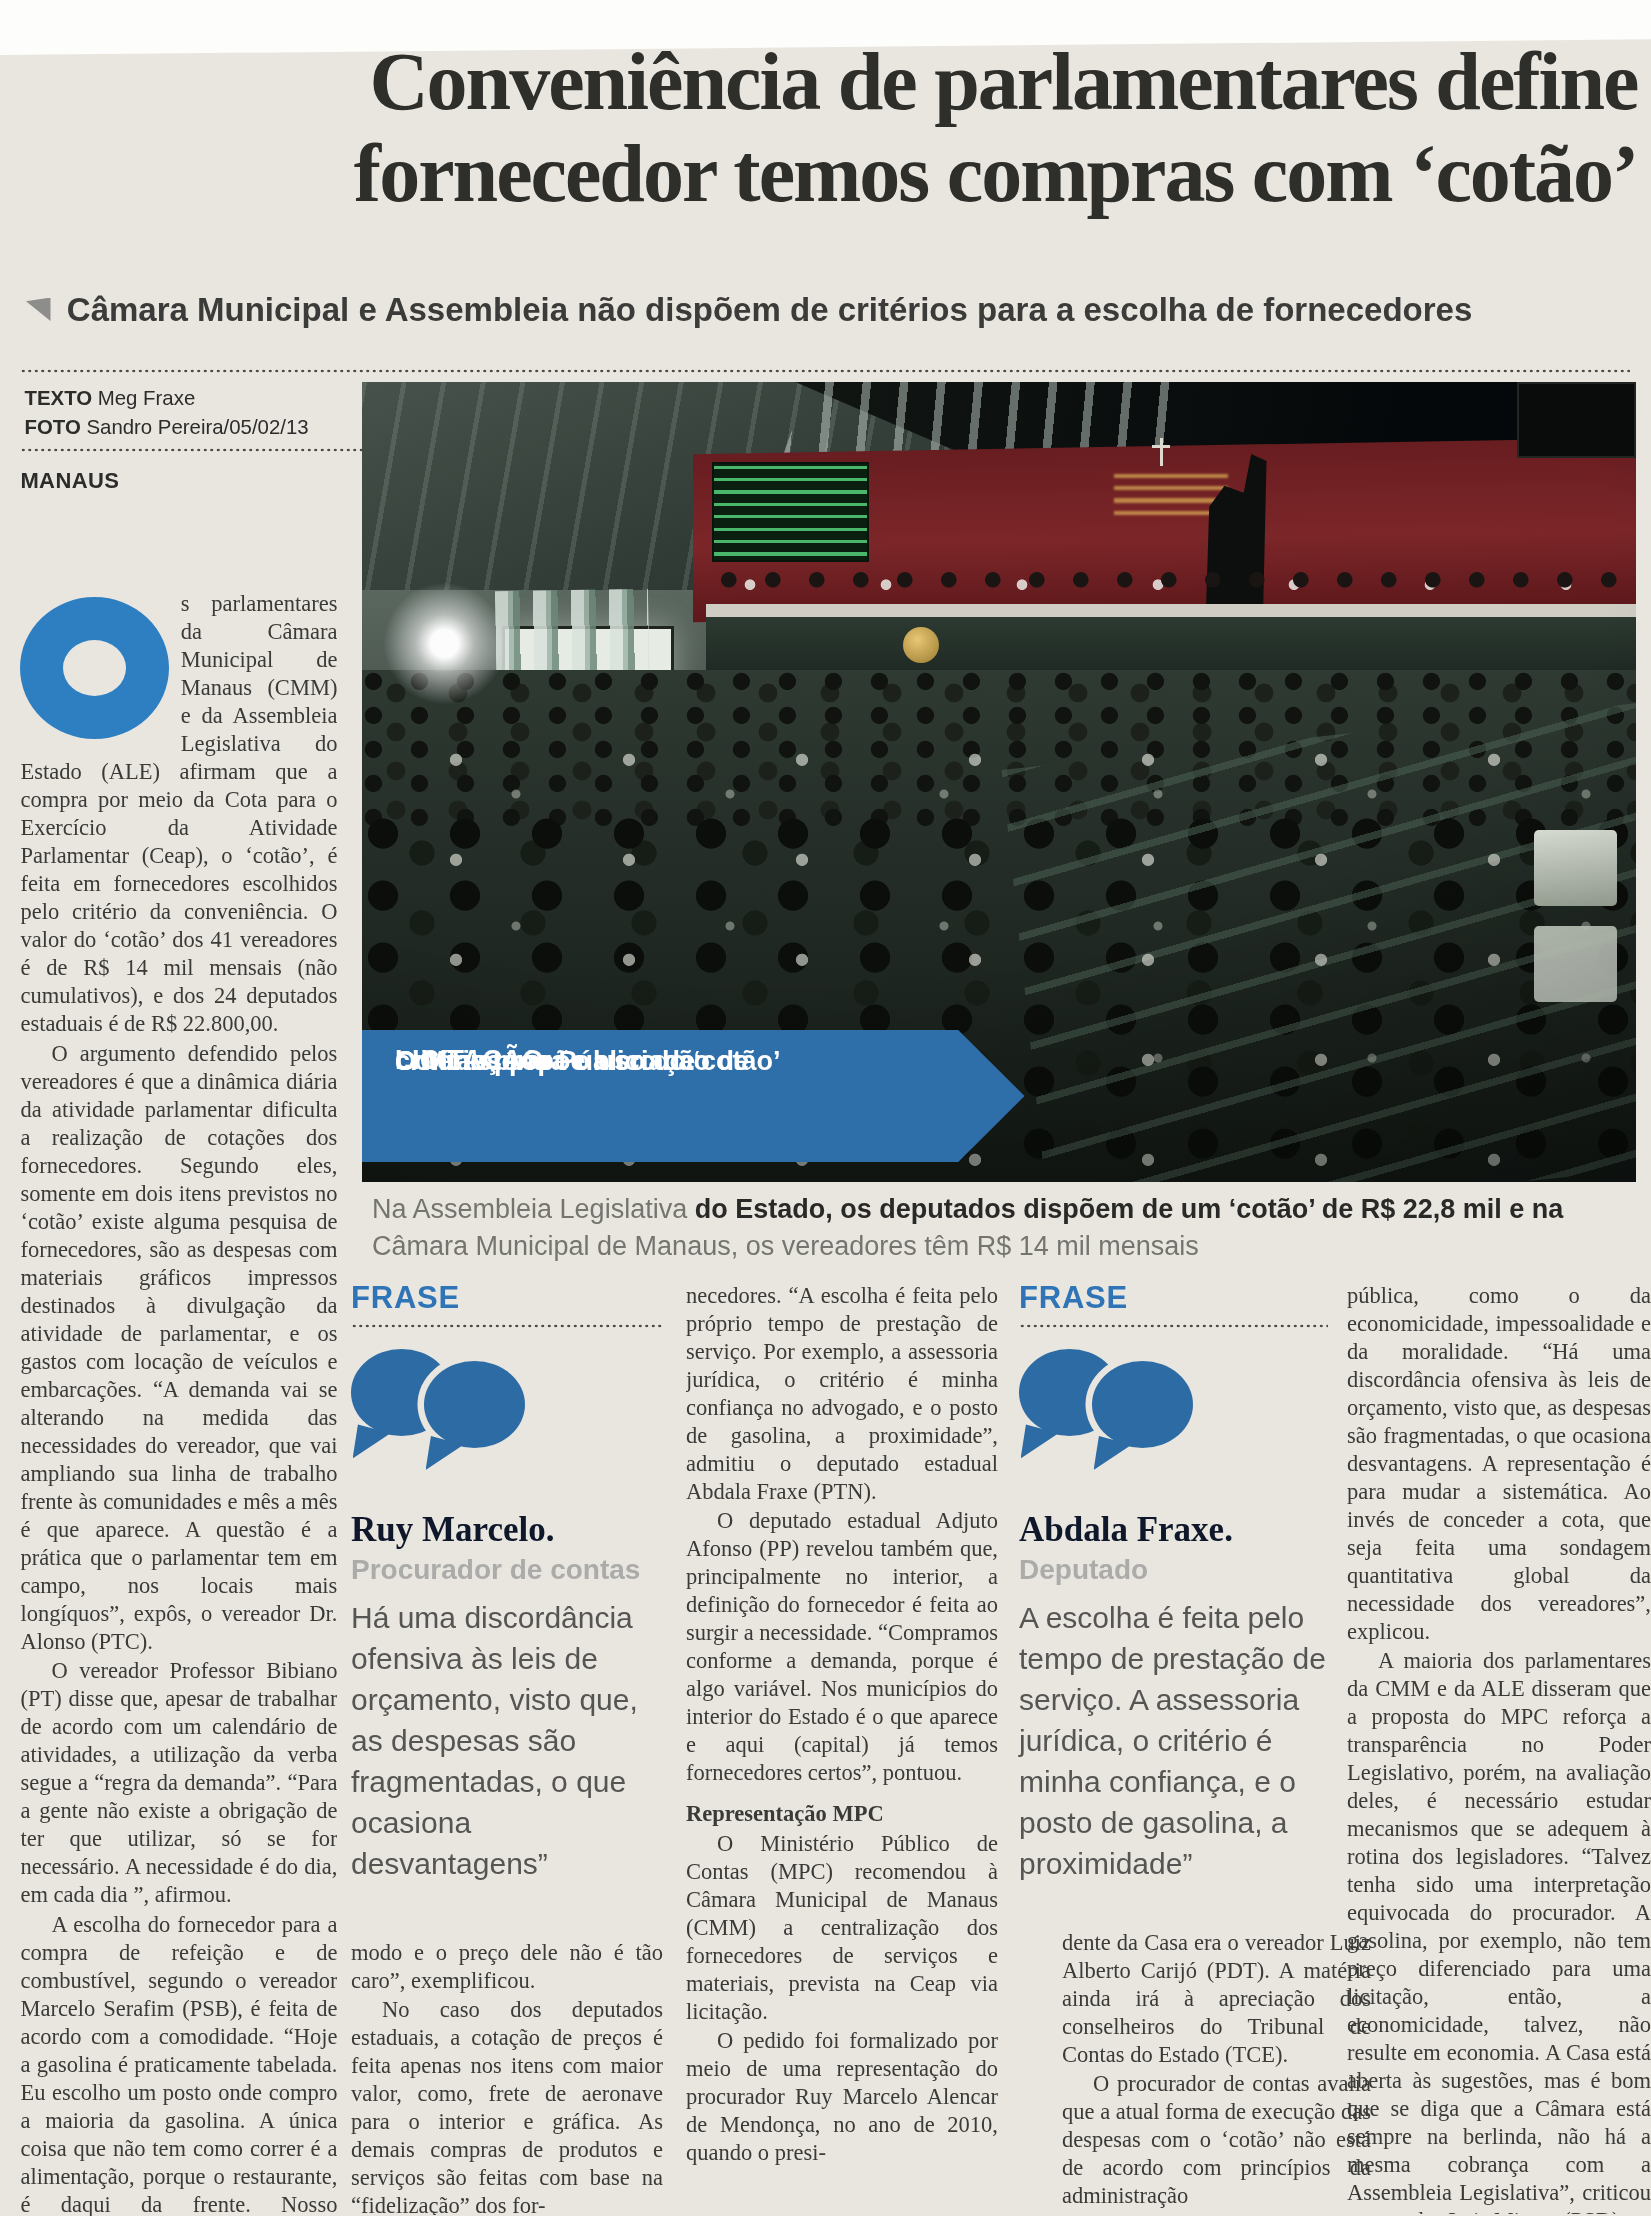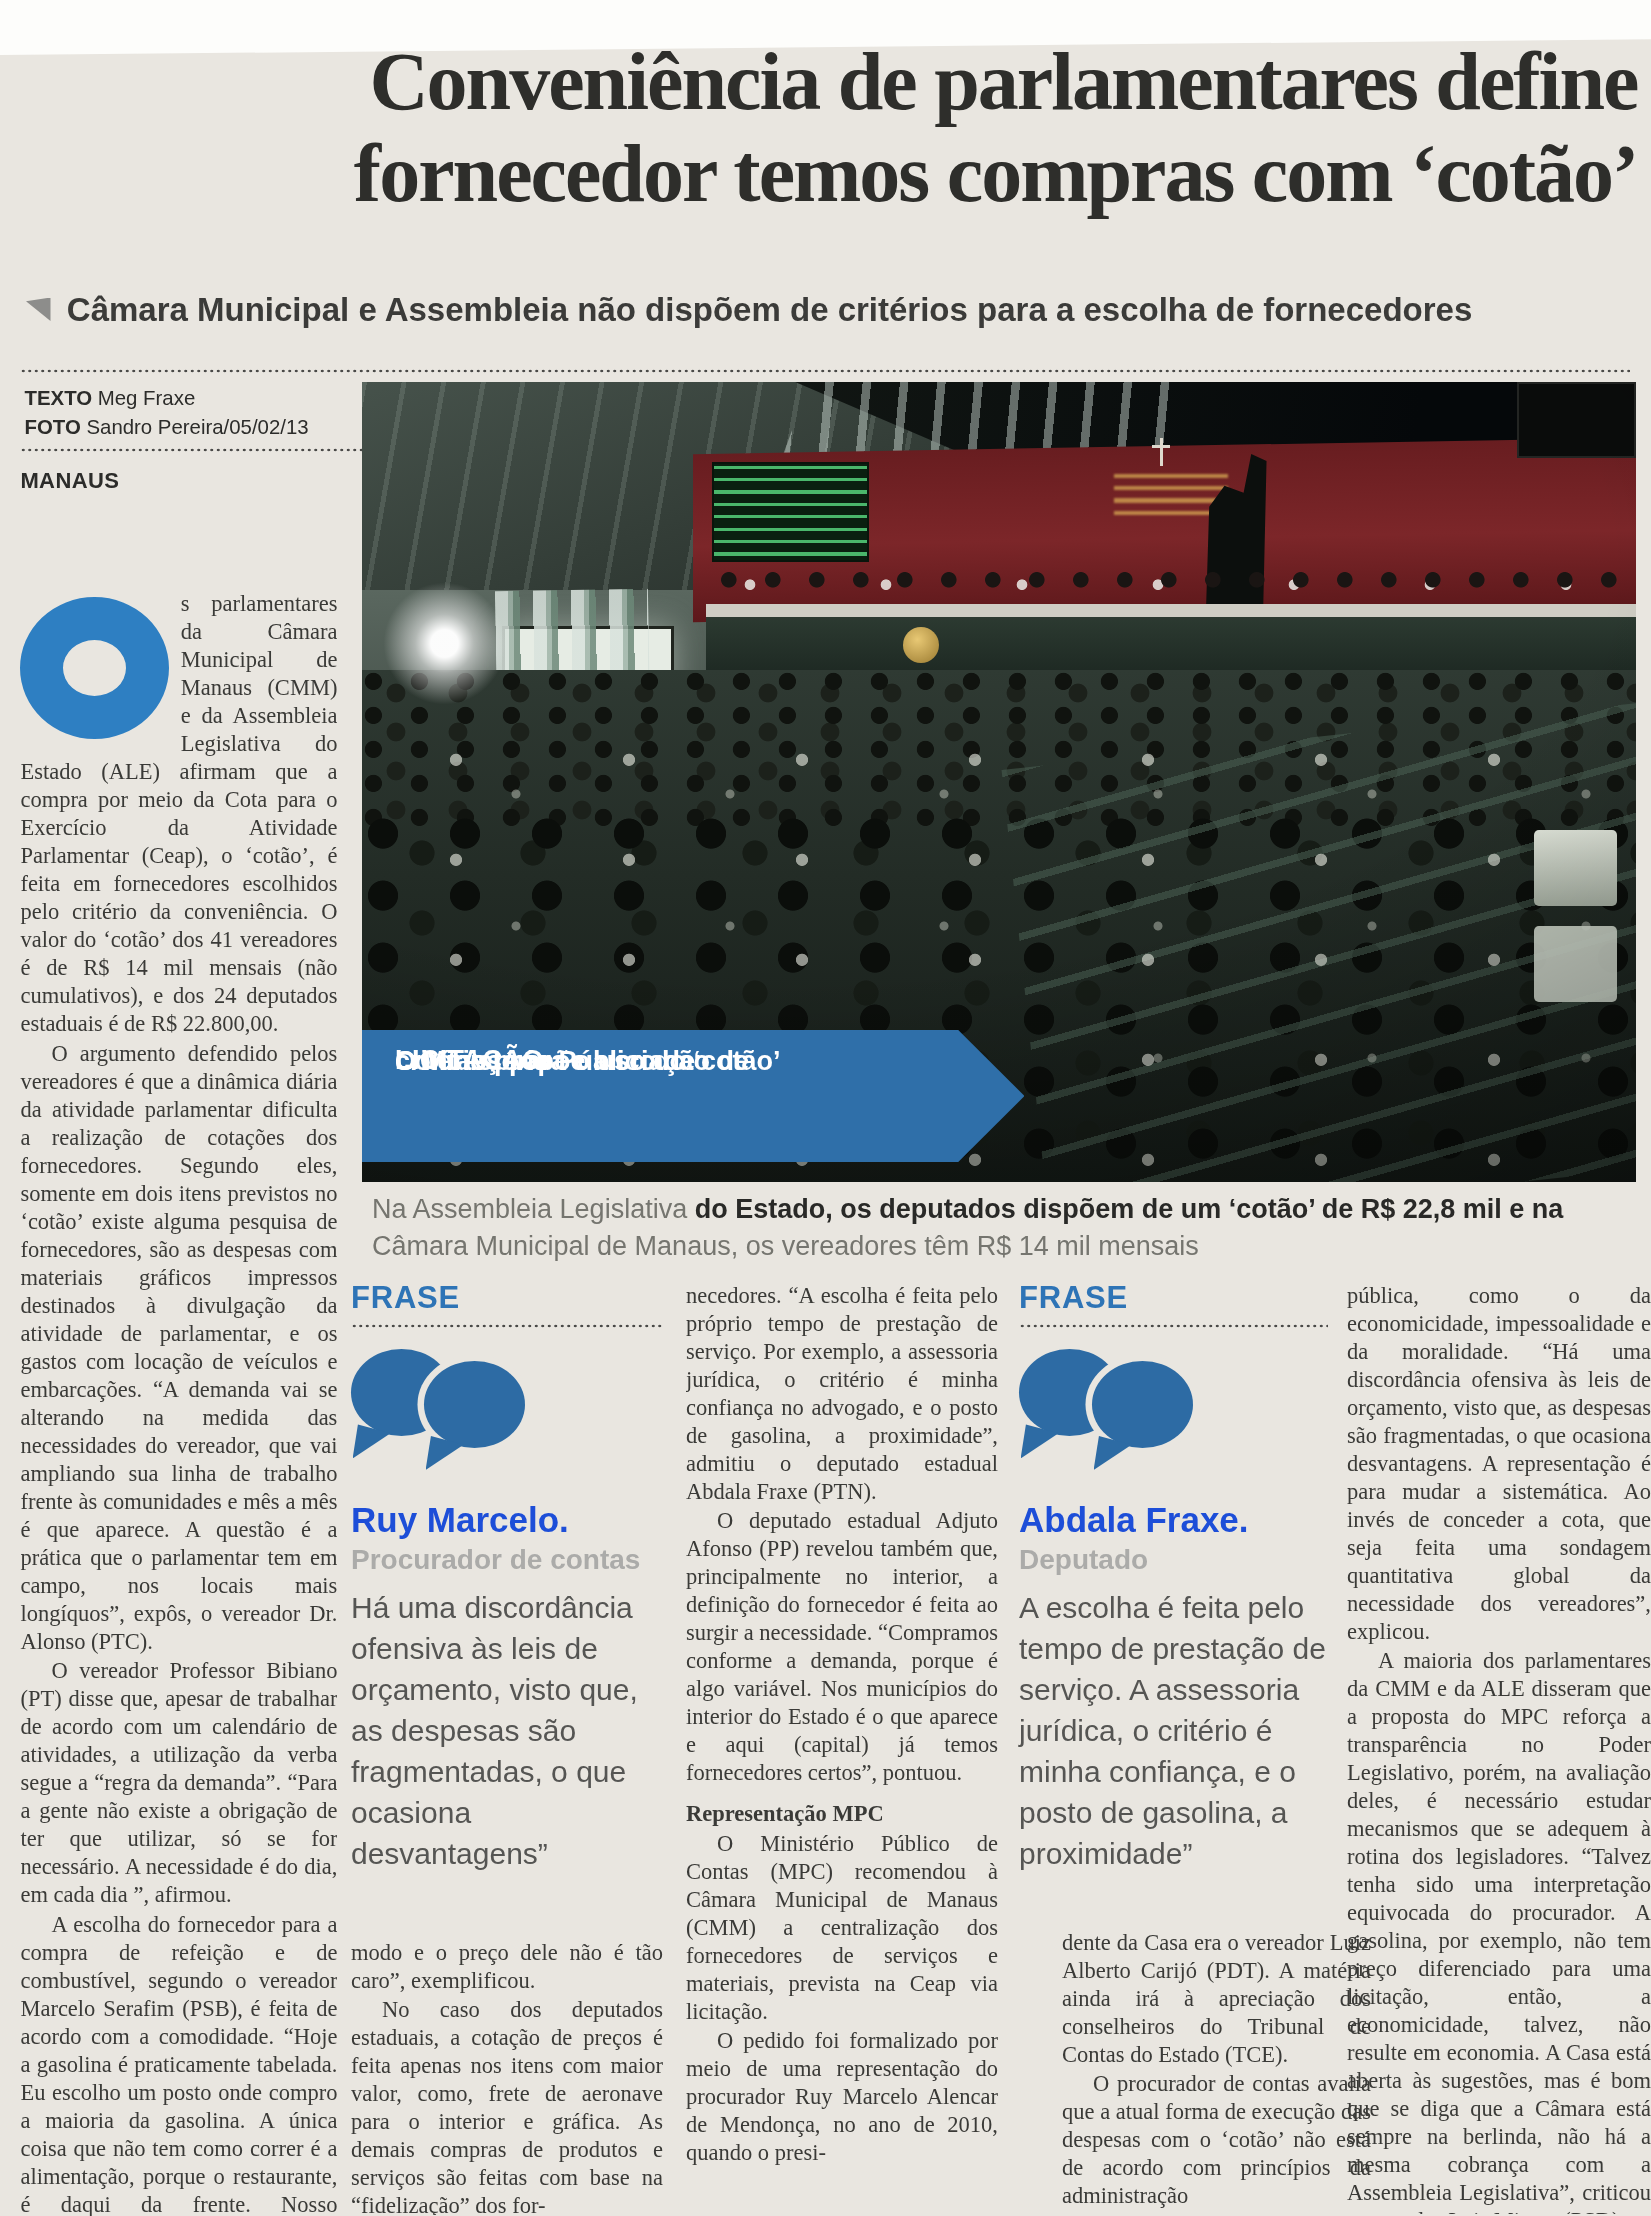--- a/index.html
+++ b/index.html
@@ -44,21 +44,21 @@
   .frase.f1{left:351px;width:312px;}
   .frase.f2{left:1019px;width:309px;}
   .frase-label{font-weight:800;font-size:31px;letter-spacing:0.8px;color:#2e74b6;}
   .frase .rule{margin-top:8.2px;width:100%;}
   .bubbles{position:relative;height:144px;margin-top:16.3px;width:212px;}
   .qb{position:absolute;width:101px;height:87px;border-radius:52%;background:#2d6ba4;}
   .qb::after{content:"";position:absolute;left:1.6px;bottom:-22px;width:38px;height:34px;
         background:#2d6ba4;clip-path:polygon(0 100%,14% 0,100% 26%);}
   .qb1{left:0;top:4.9px;}
   .qb2{left:73px;top:16.3px;box-shadow:0 0 0 6.5px #e9e6e0;}
-  .frase-name{font-weight:900;font-size:35px;line-height:41px;color:#1d4ed8;margin-top:10px;}
+  .frase-name{font-weight:900;font-size:35px;line-height:41px;color:#0f172a;margin-top:20px;font-family:Liberation Serif, serif;}
   .frase-role{font-weight:bold;font-size:28px;line-height:39px;color:#ababa9;}
   .frase-quote{font-weight:300;font-size:30px;line-height:41px;color:#555553;margin-top:8.2px;}
   
   .photo{position:absolute;left:362px;top:382px;width:1274px;height:800px;background:#232b27;overflow:hidden;}
   .photo div{position:absolute;}
   .ph-ceiling{left:0;top:0;width:100%;height:52%;
         background:linear-gradient(115deg,#39433d 0%,#222925 30%,#161b18 60%,#0e1210 100%);}
   .ph-beams{left:0;top:0;width:55%;height:58%;
         background:repeating-linear-gradient(100deg,rgba(190,205,195,.16) 0 4.9px,transparent 4.9px 39px),
         linear-gradient(160deg,#46524b,#222a25 70%);

